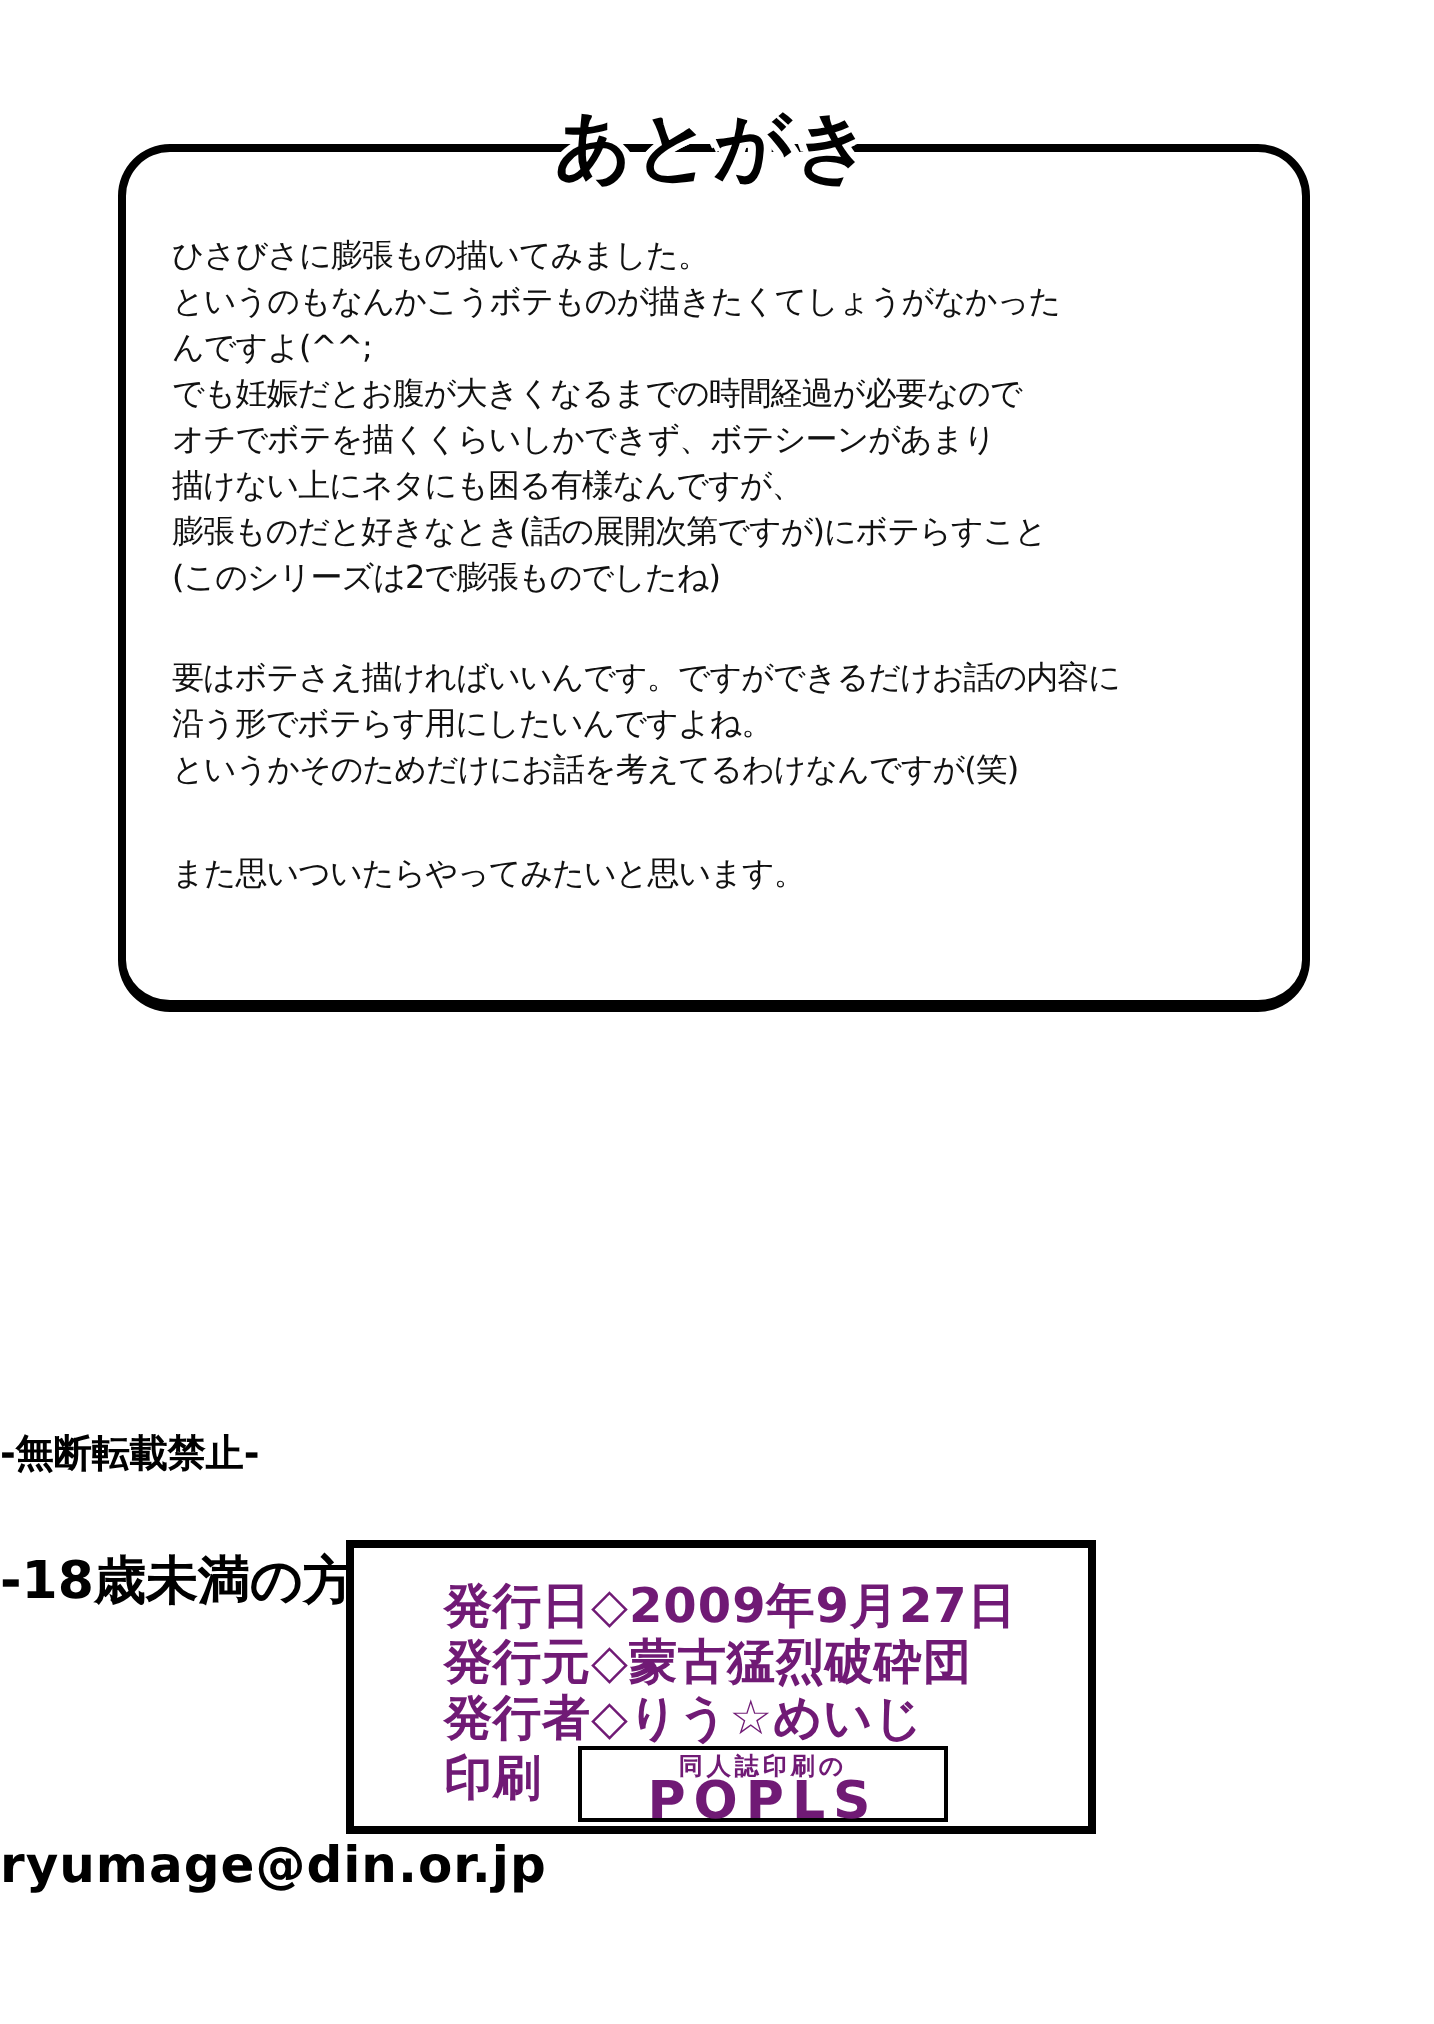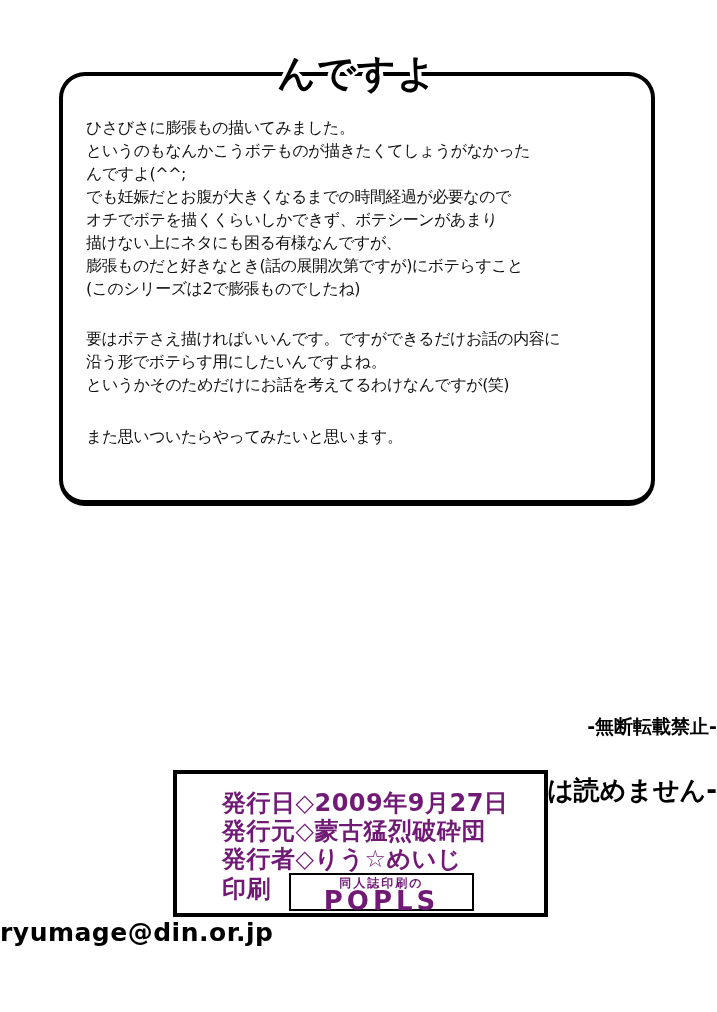--- a/index.html
+++ b/index.html
@@ -47,21 +47,21 @@
     letter-spacing:-0.5px;
   }
   .line{min-height:23px;white-space:nowrap;}
   .para{margin:0;}
   .para.p2{margin-top:27px;}
   .para.p3{margin-top:29px;}
 
   
   .notice{
     position:absolute;left:0;width:717px;
-    text-align:right;font-weight:700;color:#000;
+    text-align:left;font-weight:700;color:#000;
     white-space:nowrap;
   }
   .notice-1{top:714px;font-size:19px;}
   .notice-2{top:773px;font-size:26px;}
 
   
   .colophon-box{
     position:absolute;
     left:173px;top:770px;
     width:375px;height:147px;
@@ -114,21 +114,21 @@
     letter-spacing:0.5px;
     color:#000;
   }
 </style>
 </head>
 <body>
 
 <div class="page">
 
   <div class="afterword-box">
-    <div class="afterword-title">んですよ</div>
+    <div class="afterword-title">あとがき</div>
 
     <div class="afterword-body">
       <div class="para p1">
         <div class="line">ひさびさに膨張もの描いてみました。</div>
         <div class="line">というのもなんかこうボテものが描きたくてしょうがなかった</div>
         <div class="line">んですよ(^^;</div>
         <div class="line">でも妊娠だとお腹が大きくなるまでの時間経過が必要なので</div>
         <div class="line">オチでボテを描くくらいしかできず、ボテシーンがあまり</div>
         <div class="line">描けない上にネタにも困る有様なんですが、</div>
         <div class="line">膨張ものだと好きなとき(話の展開次第ですが)にボテらすこと</div>

